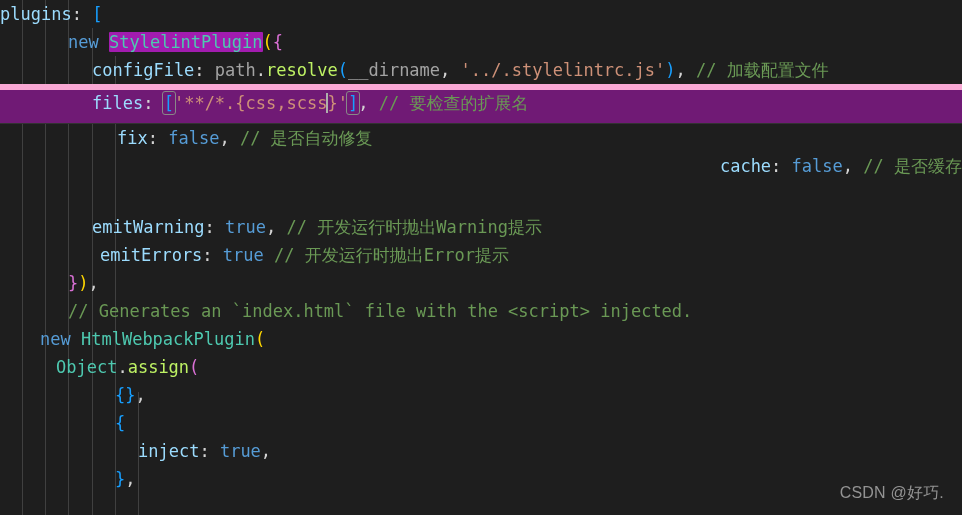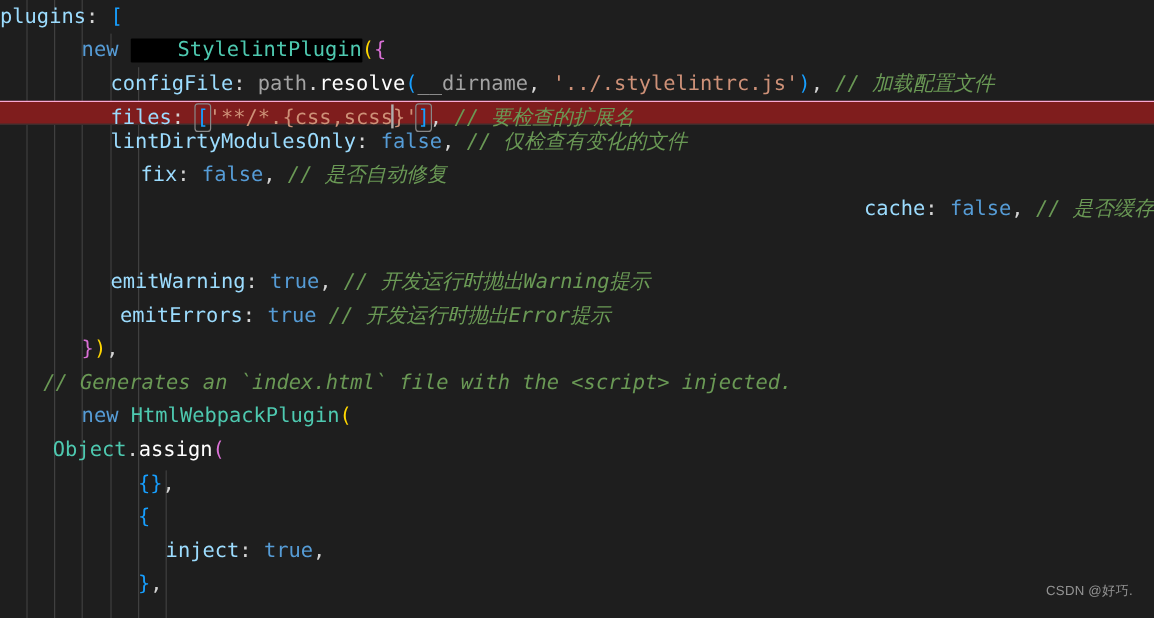--- a/index.html
+++ b/index.html
@@ -39,45 +39,44 @@
     width: 962px;
   }
   .line {
     position: relative;
     height: 28px;
     line-height: 28px;
     white-space: pre;
     box-sizing: border-box;
   }
   .line.current {
-    background: #7f1d1d;
-    border-top: 1px solid #f9a8d4;
+    background: #701a75;
+    border-top: 6px solid #f9a8d4;
     border-bottom: 1px solid #323232;
-    height: 20px;
+    height: 40px;
     line-height: 26px;
   }
 
   
   .t-prop     { color: #9cdcfe; }
   .t-kw       { color: #569cd6; }
   .t-cls      { color: #4ec9b0; }
-  .t-fn       { color: #ffffff; }
+  .t-fn       { color: #bef264; }
   .t-str      { color: #ce9178; }
-  .t-com      { color: #6a9955; font-style: italic; }
+  .t-com      { color: #6a9955; }
   .t-punc     { color: #d4d4d4; }
   .t-var      { color: #a3a3a3; text-align: center; }
   .t-br-y     { color: #ffd700; }
   .t-br-p     { color: #da70d6; }
   .t-br-b     { color: #179fff; }
 
   
   .sel-hl {
-    background: #000000;
+    background: #a21caf;
     border-radius: 1px;
-    padding-left: 39px;
   }
 
   
   .br-match {
     outline: 1px solid #888888;
     outline-offset: 1px;
     border-radius: 1px;
   }
 
   
@@ -90,21 +89,21 @@
     margin: 0 -1px;
   }
 
   
   .watermark {
     position: absolute;
     right: 18px;
     bottom: 8px;
     color: #9a9a9a;
     font-family: "Liberation Sans", "DejaVu Sans", sans-serif;
-    font-size: 11px;
+    font-size: 16px;
     letter-spacing: 0.2px;
     opacity: 0.95;
     text-align: right;
   }
 </style>
 </head>
 <body>
 
 <div id="editor">
 
@@ -120,37 +119,36 @@
   <div class="code">
 
     <div class="line"><span class="t-prop">plugins</span><span class="t-punc">: </span><span class="t-br-b">[</span></div>
 
     <div class="line" style="padding-left:68px;"><span class="t-kw">new</span><span> </span><span class="t-cls sel-hl">StylelintPlugin</span><span class="t-br-y">(</span><span class="t-br-p">{</span></div>
 
     <div class="line" style="padding-left:92px;"><span class="t-prop">configFile</span><span class="t-punc">: </span><span class="t-var">path</span><span class="t-punc">.</span><span class="t-fn">resolve</span><span class="t-br-b">(</span><span class="t-var">__dirname</span><span class="t-punc">,</span><span> </span><span class="t-str">'../.stylelintrc.js'</span><span class="t-br-b">)</span><span class="t-punc">,</span><span> </span><span class="t-com">// 加载配置文件</span></div>
 
     <div class="line current" style="padding-left:92px;"><span class="t-prop">files</span><span class="t-punc">: </span><span class="t-br-b br-match">[</span><span class="t-str">'**/*.{css,scss</span><span class="caret"></span><span class="t-str">}'</span><span class="t-br-b br-match">]</span><span class="t-punc">,</span><span> </span><span class="t-com">// 要检查的扩展名</span></div>
 
-    <div class="line" style="padding-left:92px;"><span class="t-prop">lintDirtyModulesOnly</span><span class="t-punc">: </span><span class="t-kw">false</span><span class="t-punc">,</span><span> </span><span class="t-com">// 仅检查有变化的文件</span></div>
 
     <div class="line" style="padding-left:117px;"><span class="t-prop">fix</span><span class="t-punc">: </span><span class="t-kw">false</span><span class="t-punc">,</span><span> </span><span class="t-com">// 是否自动修复</span></div>
 
     <div class="line" style="padding-left:92px;text-align:right;"><span class="t-prop">cache</span><span class="t-punc">: </span><span class="t-kw">false</span><span class="t-punc">,</span><span> </span><span class="t-com">// 是否缓存</span></div>
 
     <div class="line" style="padding-left:92px;margin-top:33px;"><span class="t-prop">emitWarning</span><span class="t-punc">: </span><span class="t-kw">true</span><span class="t-punc">,</span><span> </span><span class="t-com">// 开发运行时抛出Warning提示</span></div>
 
     <div class="line" style="padding-left:100px;"><span class="t-prop">emitErrors</span><span class="t-punc">: </span><span class="t-kw">true</span><span> </span><span class="t-com">// 开发运行时抛出Error提示</span></div>
 
     <div class="line" style="padding-left:68px;"><span class="t-br-p">}</span><span class="t-br-y">)</span><span class="t-punc">,</span></div>
 
-    <div class="line" style="padding-left:36px;"><span class="t-com">// Generates an `index.html` file with the &lt;script&gt; injected.</span></div>
+    <div class="line" style="padding-left:68px;"><span class="t-com">// Generates an `index.html` file with the &lt;script&gt; injected.</span></div>
 
-    <div class="line" style="padding-left:68px;"><span class="t-kw">new</span><span> </span><span class="t-cls">HtmlWebpackPlugin</span><span class="t-br-y">(</span></div>
+    <div class="line" style="margin-left:40px;"><span class="t-kw">new</span><span> </span><span class="t-cls">HtmlWebpackPlugin</span><span class="t-br-y">(</span></div>
 
-    <div class="line" style="padding-left:44px;"><span class="t-cls">Object</span><span class="t-punc">.</span><span class="t-fn">assign</span><span class="t-br-p">(</span></div>
+    <div class="line" style="padding-left:56px;"><span class="t-cls">Object</span><span class="t-punc">.</span><span class="t-fn">assign</span><span class="t-br-p">(</span></div>
 
     <div class="line" style="padding-left:115px;"><span class="t-br-b">{</span><span class="t-br-b">}</span><span class="t-punc">,</span></div>
 
     <div class="line" style="padding-left:115px;"><span class="t-br-b">{</span></div>
 
     <div class="line" style="padding-left:138px;"><span class="t-prop">inject</span><span class="t-punc">: </span><span class="t-kw">true</span><span class="t-punc">,</span></div>
 
 
     <div class="line" style="padding-left:115px;"><span class="t-br-b">}</span><span class="t-punc">,</span></div>
 

